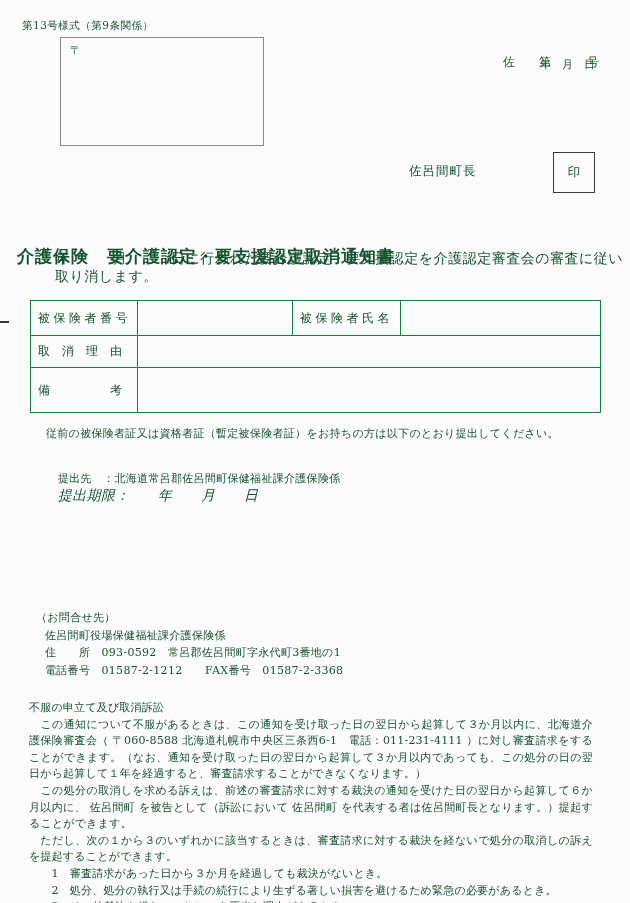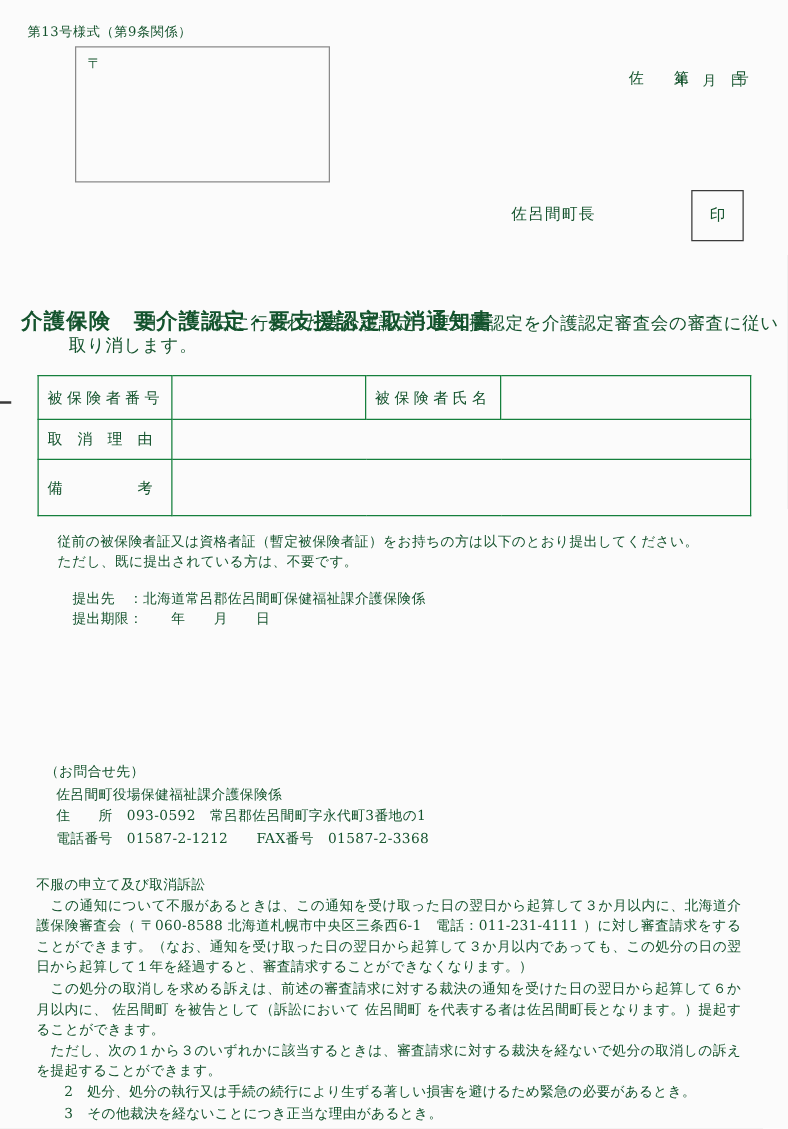--- a/index.html
+++ b/index.html
@@ -57,21 +57,21 @@
   }
   .info-table .r1 td { height: 34px; }
   .info-table .r2 td { height: 31px; }
   .info-table .r3 td { height: 44px; }
   .info-table td.ls { letter-spacing: 3.5px; }
   .notes {
     position: absolute; left: 46px; top: 426px;
     font-size: 11px; line-height: 16px; letter-spacing: 0.3px;
   }
   .submit-to { position: absolute; left: 58px; top: 471px; font-size: 11px; letter-spacing: 0.3px; }
-  .deadline  { position: absolute; left: 58px; top: 487px; font-size: 11px; letter-spacing: 0.3px; }
+  .deadline  { position: absolute; left: 58px; top: 487px; font-size: 14px; letter-spacing: 0.3px; font-style: italic; }
   .contact {
     position: absolute; left: 36px; top: 609px;
     font-size: 11px; line-height: 17.5px; letter-spacing: 0.3px;
   }
   .contact .ind { padding-left: 9px; }
   .appeals {
     position: absolute; left: 29px; top: 700px;
     width: 564px;
     font-size: 11px; line-height: 16.6px; letter-spacing: 0.2px;
   }
@@ -124,37 +124,37 @@
     </tr>
     <tr class="r3">
       <td>備　　　　　考</td>
       <td colspan="3"></td>
     </tr>
   </tbody>
     </table>
 
   <div class="notes">
     <div>従前の被保険者証又は資格者証（暫定被保険者証）をお持ちの方は以下のとおり提出してください。</div>
-    <div>ただし、既に提出されている方は、不要です。</div>
   </div>
 
   <div class="submit-to">提出先　：北海道常呂郡佐呂間町保健福祉課介護保険係</div>
   <div class="deadline">提出期限：　　年　　月　　日</div>
 
   <div class="contact">
     <div>（お問合せ先）</div>
     <div class="ind">佐呂間町役場保健福祉課介護保険係</div>
     <div class="ind">住　　所　093-0592　常呂郡佐呂間町字永代町3番地の1</div>
     <div class="ind">電話番号　01587-2-1212　　FAX番号　01587-2-3368</div>
   </div>
 
   <div class="appeals">
     <div>不服の申立て及び取消訴訟</div>
     <p>　この通知について不服があるときは、この通知を受け取った日の翌日から起算して３か月以内に、北海道介護保険審査会（ 〒060-8588 北海道札幌市中央区三条西6-1　電話：011-231-4111 ）に対し審査請求をすることができます。（なお、通知を受け取った日の翌日から起算して３か月以内であっても、この処分の日の翌日から起算して１年を経過すると、審査請求することができなくなります。）</p>
     <p>　この処分の取消しを求める訴えは、前述の審査請求に対する裁決の通知を受けた日の翌日から起算して６か月以内に、 佐呂間町 を被告として（訴訟において 佐呂間町 を代表する者は佐呂間町長となります。）提起することができます。</p>
     <p>　ただし、次の１から３のいずれかに該当するときは、審査請求に対する裁決を経ないで処分の取消しの訴えを提起することができます。</p>
+    <p>　　1　審査請求があった日から３か月を経過しても裁決がないとき。</p>
     <p>　　2　処分、処分の執行又は手続の続行により生ずる著しい損害を避けるため緊急の必要があるとき。</p>
     <p>　　3　その他裁決を経ないことにつき正当な理由があるとき。</p>
   </div>
 
   <div class="margin-mark"></div>
 
 </div>
 
 </body></html>

